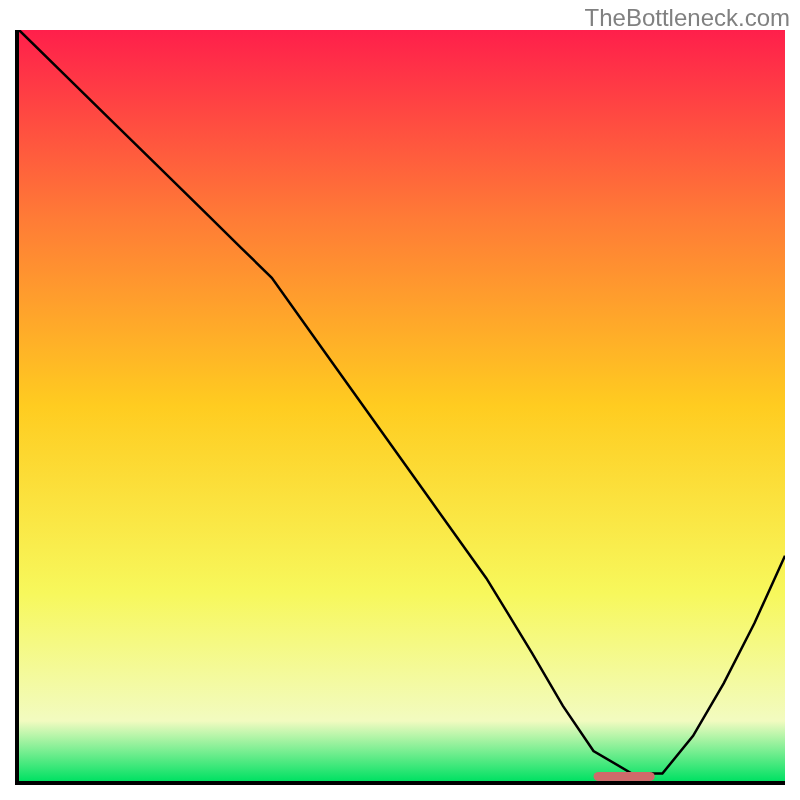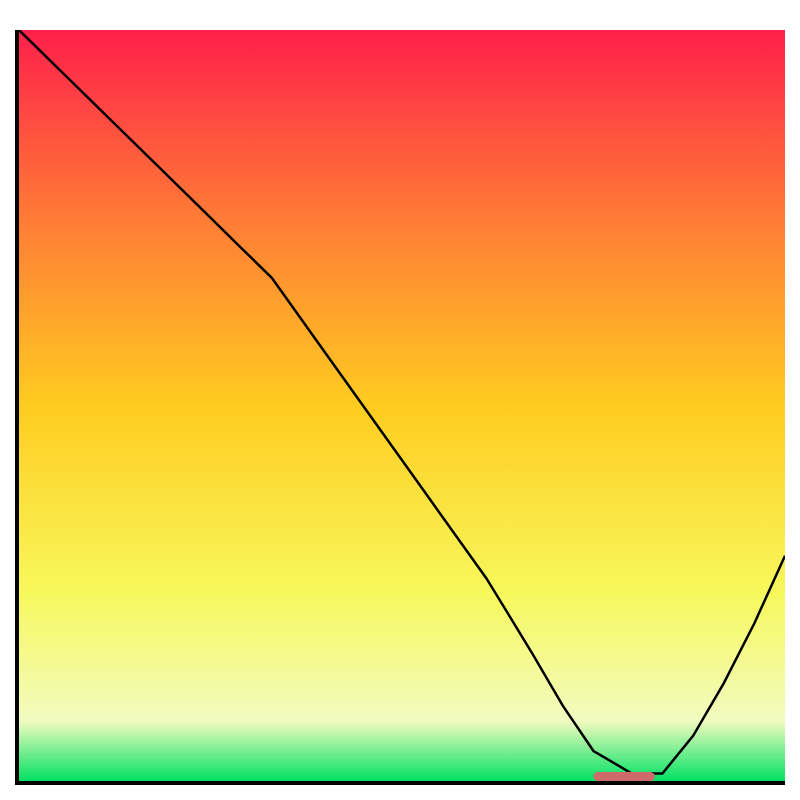--- a/index.html
+++ b/index.html
@@ -32,20 +32,21 @@
     top: 30px;
     width: 770px;
     height: 755px;
   }
   svg { display: block; }
 </style>
 </head>
 <body>
 
 <div class="container">
+  <div class="watermark">TheBottleneck.com</div>
   <svg class="plot" viewBox="0 0 770 755">
     <defs>
       <linearGradient id="bg-grad" x1="0" y1="0" x2="0" y2="1">
           <stop offset="0%" stop-color="#ff1f4b"></stop>
           <stop offset="25%" stop-color="#ff7b36"></stop>
           <stop offset="50%" stop-color="#ffcc20"></stop>
           <stop offset="75%" stop-color="#f7f85c"></stop>
           <stop offset="92%" stop-color="#f2fbc0"></stop>
           <stop offset="100%" stop-color="#01e163"></stop>
         </linearGradient>

